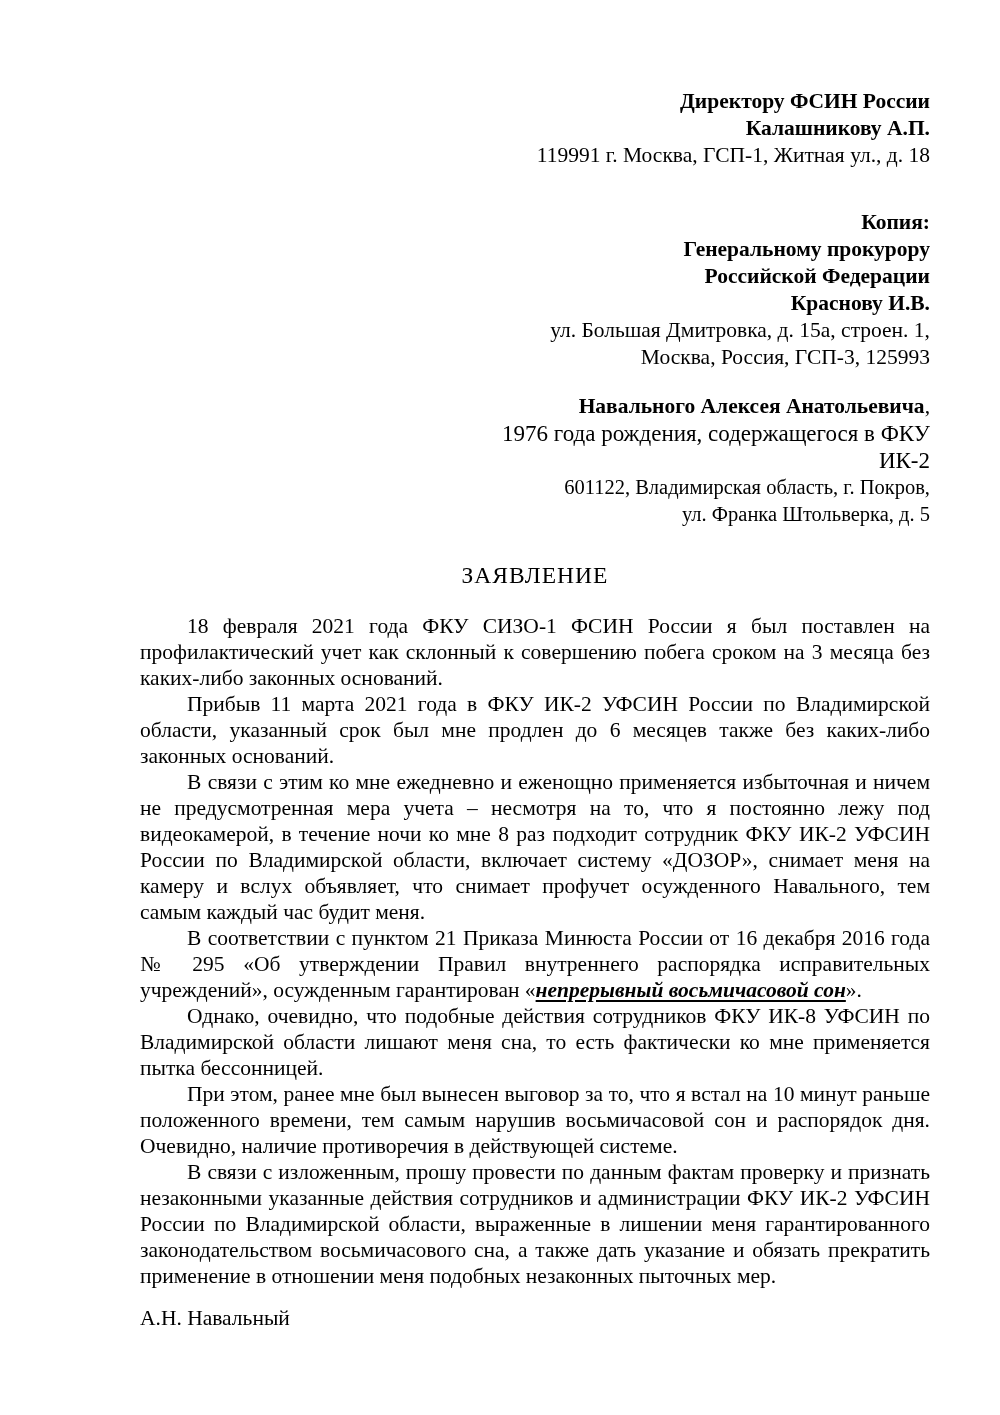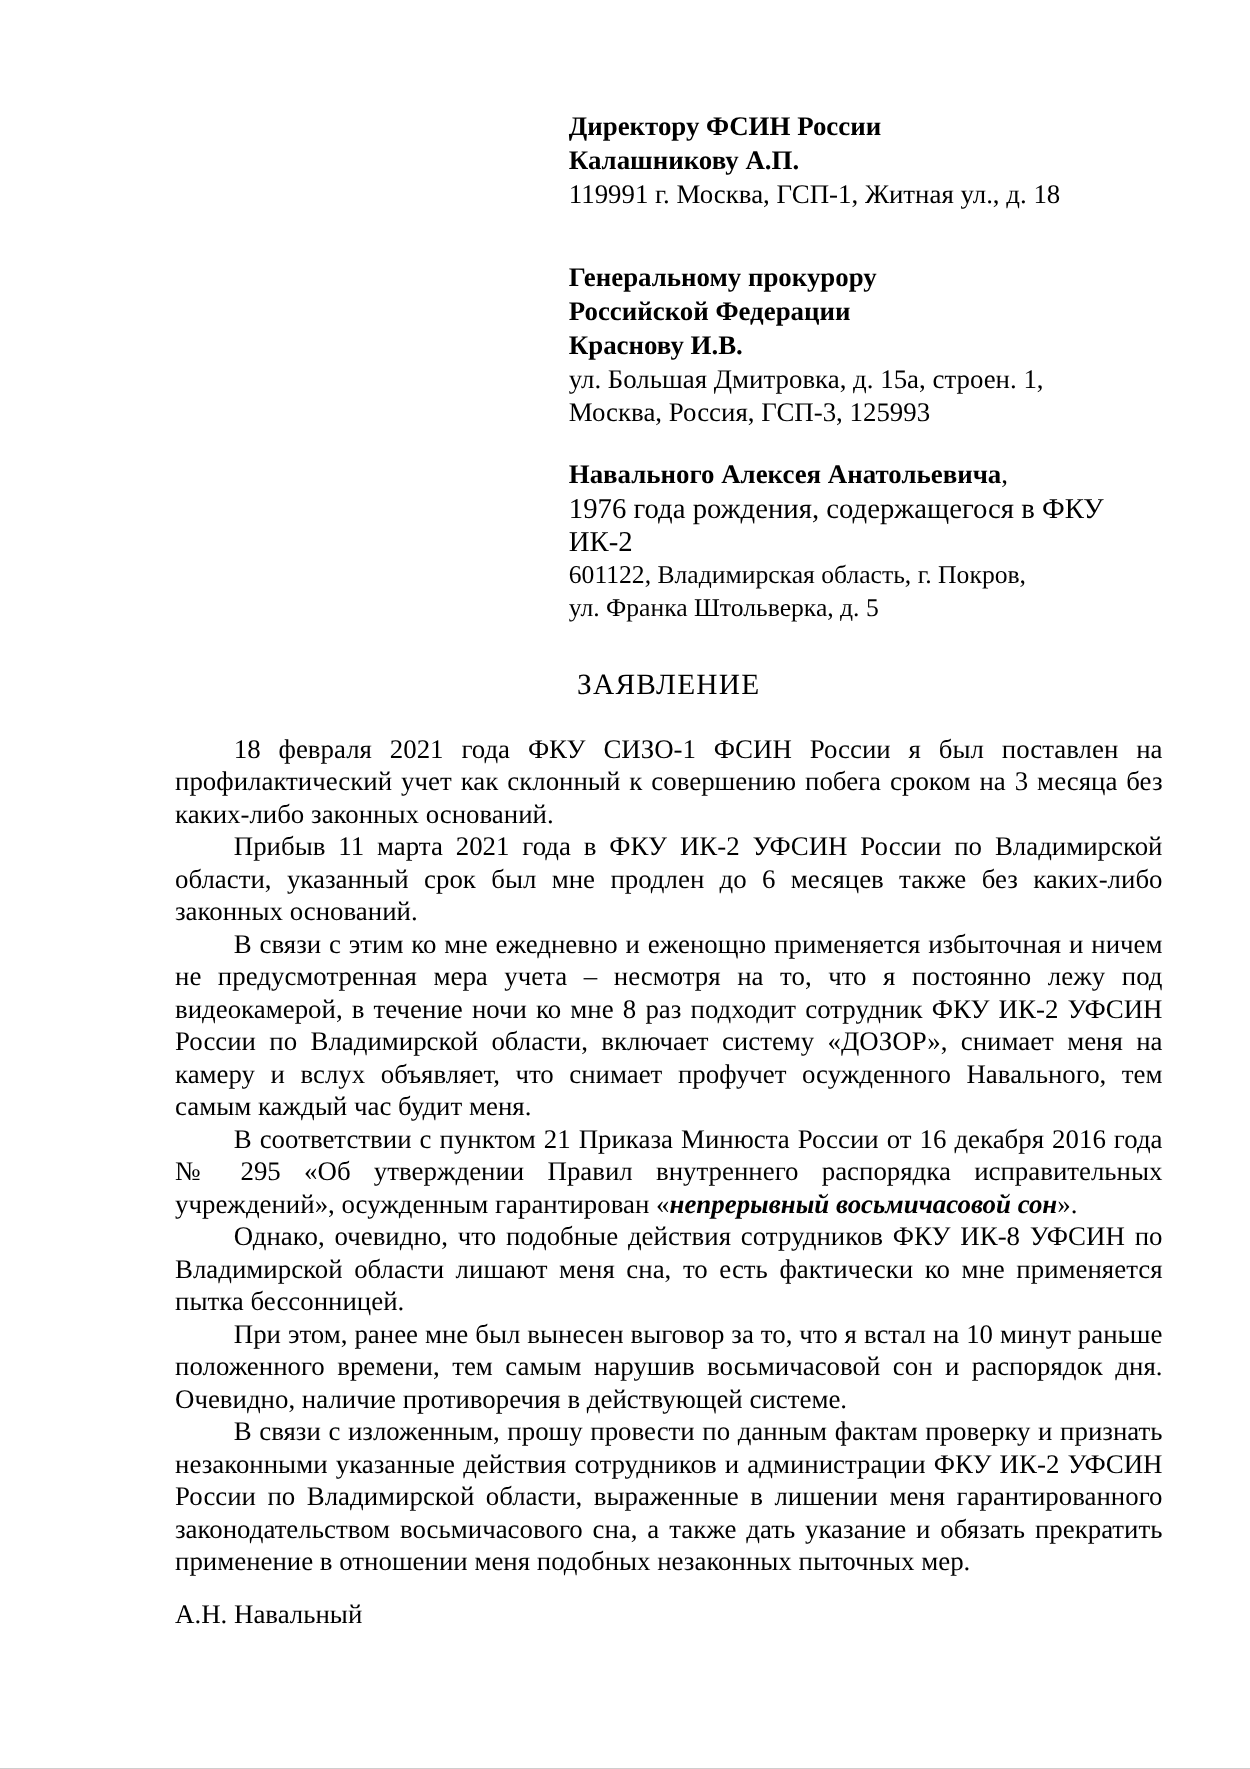--- a/index.html
+++ b/index.html
@@ -11,20 +11,21 @@
     background: #ffffff;
     box-sizing: border-box;
     padding: 88px 70px 0 140px;
     font-family: "Liberation Serif", "DejaVu Serif", serif;
     color: #000000;
   }
   .addr-block {
     margin-left: 315px;
     font-size: 21.5px;
     line-height: 27px;
+    text-align: right;
   }
   .addr-block .b { font-weight: bold; }
   .block-1 { margin-bottom: 40px; }
   .block-2 { margin-bottom: 22px; }
   .block-3 { margin-bottom: 34px; }
   .info-line  { font-size: 23px; }
   .small-line { font-size: 20.5px; }
   .doc-title {
     margin: 0 0 24px 0;
     text-align: center;
@@ -36,20 +37,21 @@
   p.body-p {
     margin: 0;
     text-align: justify;
     text-indent: 47px;
     font-size: 21.5px;
     line-height: 26px;
   }
   .emph {
     font-weight: bold;
     font-style: italic;
+    text-decoration: underline;
     text-decoration-thickness: 2px;
     text-underline-offset: 3px;
   }
   .signature {
     margin-top: 16px;
     text-align: left;
     font-size: 21.5px;
     line-height: 27px;
   }
 </style>
@@ -58,20 +60,21 @@
 
 <div class="page">
 
   <div class="addr-block block-1">
     <div class="b">Директору ФСИН России</div>
     <div class="b">Калашникову А.П.</div>
     <div>119991 г. Москва, ГСП-1, Житная ул., д. 18</div>
   </div>
 
   <div class="addr-block block-2">
+    <div class="b">Копия:</div>
     <div class="b">Генеральному прокурору</div>
     <div class="b">Российской Федерации</div>
     <div class="b">Краснову И.В.</div>
     <div>ул. Большая Дмитровка, д. 15а, строен. 1,</div>
     <div>Москва, Россия, ГСП-3, 125993</div>
   </div>
 
   <div class="addr-block block-3">
     <div><span class="b">Навального Алексея Анатольевича</span><span>,</span></div>
     <div class="info-line">1976 года рождения, содержащегося в ФКУ ИК-2</div>

